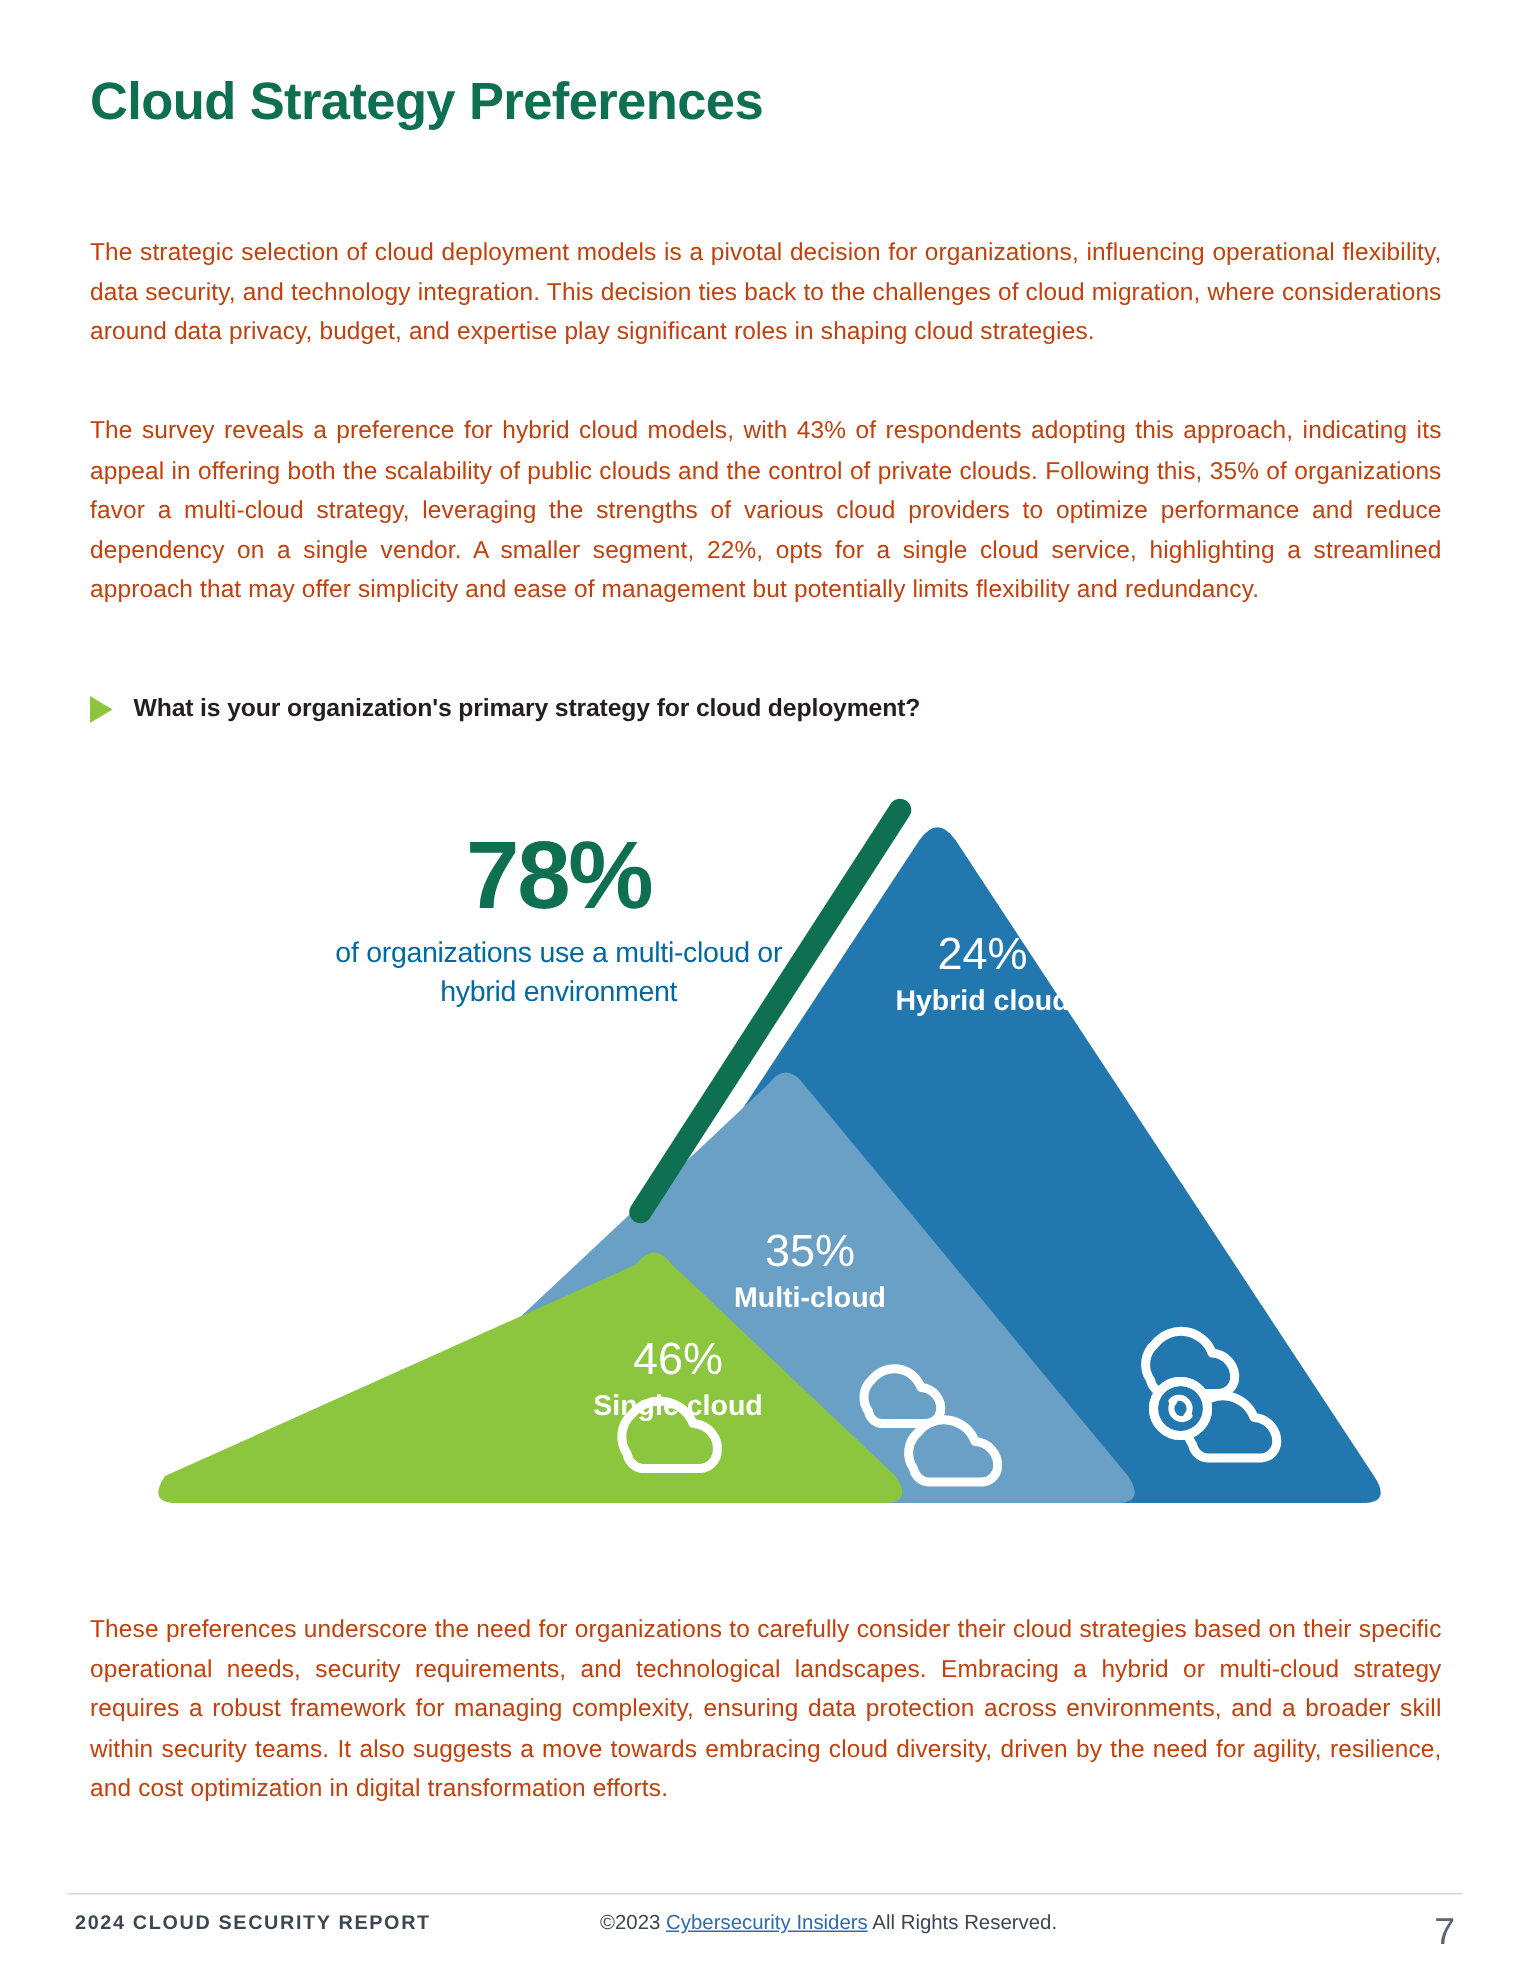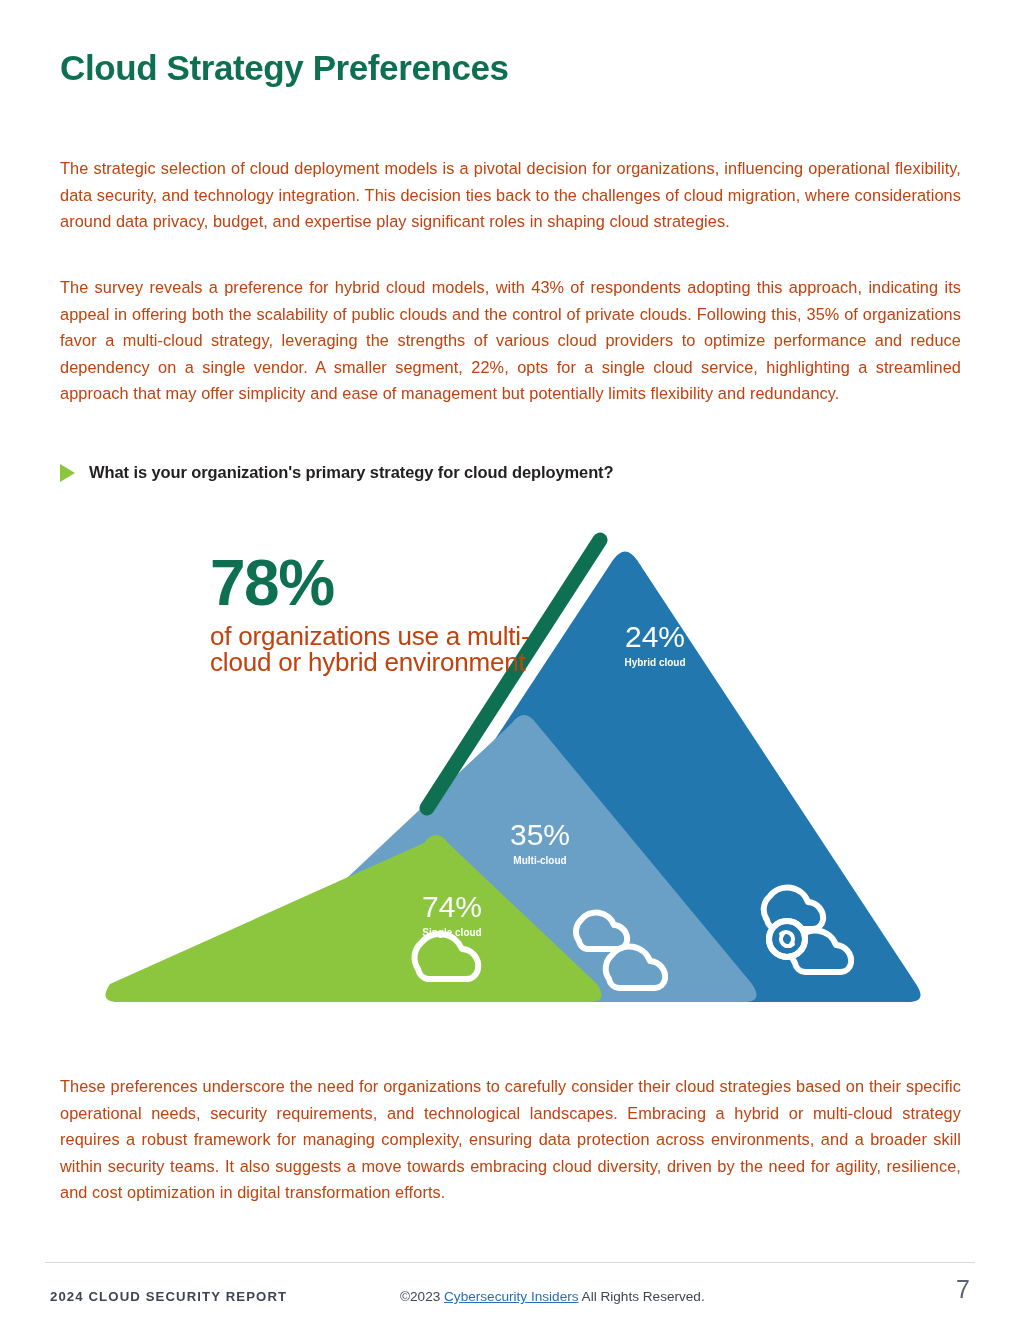--- a/index.html
+++ b/index.html
@@ -72,53 +72,53 @@
     width: 900px;
     height: 510px;
   }
   .figure svg { display: block; }
 
   .callout {
     position: absolute;
     left: 150px;
     top: 32px;
     width: 325px;
-    text-align: left;
+    text-align: center;
   }
   .callout .big {
     font-size: 64px;
     font-weight: bold;
     color: #0e7050;
     line-height: 0.98;
     letter-spacing: -1.5px;
     display: block;
   }
   .callout .sub {
     display: block;
     margin-top: 8px;
-    font-size: 26px;
+    font-size: 19px;
     line-height: 26px;
-    color: #c2410c;
+    color: #0369a1;
     letter-spacing: -0.2px;
   }
 
   .seg-label {
     position: absolute;
     text-align: center;
     color: #ffffff;
     line-height: 1.12;
   }
   .seg-label .pct {
     display: block;
     font-size: 30px;
     letter-spacing: 0px;
   }
   .seg-label .name {
     display: block;
-    font-size: 10px;
+    font-size: 19px;
     font-weight: bold;
     margin-top: 3px;
   }
   #label-hybrid { left: 505px; top: 100px; width: 180px; }
   #label-multi  { left: 380px; top: 258px; width: 200px; margin-top: 40px; }
   #label-single { left: 302px; top: 370px; width: 180px; }
 
   
   .footer-rule {
     position: absolute;
@@ -128,21 +128,21 @@
     height: 1px;
     background: #d8d8d8;
   }
   .footer {
     position: absolute;
     left: 50px;
     top: 1274px;
     width: 920px;
     height: 30px;
     display: flex;
-    align-items: flex-end;
+    align-items: flex-start;
   }
   .footer-left {
     font-size: 13.2px;
     font-weight: bold;
     letter-spacing: 1.1px;
     color: #3c4653;
     width: 330px;
   }
   .footer-center {
     flex: 1;
@@ -222,21 +222,21 @@
       <span class="pct">24%</span>
       <span class="name">Hybrid cloud</span>
     </div>
 
     <div class="seg-label" id="label-multi">
       <span class="pct">35%</span>
       <span class="name">Multi-cloud</span>
     </div>
 
     <div class="seg-label" id="label-single">
-      <span class="pct">74%</span>
+      <span class="pct">46%</span>
       <span class="name">Single cloud</span>
     </div>
   </div>
 
   <p class="para" id="para-3">These preferences underscore the need for organizations to carefully consider their cloud strategies based on their specific operational needs, security requirements, and technological landscapes. Embracing a hybrid or multi-cloud strategy requires a robust framework for managing complexity, ensuring data protection across environments, and a broader skill within security teams. It also suggests a move towards embracing cloud diversity, driven by the need for agility, resilience, and cost optimization in digital transformation efforts.</p>
 
   <div class="footer-rule"></div>
 
   <div class="footer">
     <div class="footer-left">2024 CLOUD SECURITY REPORT</div>

